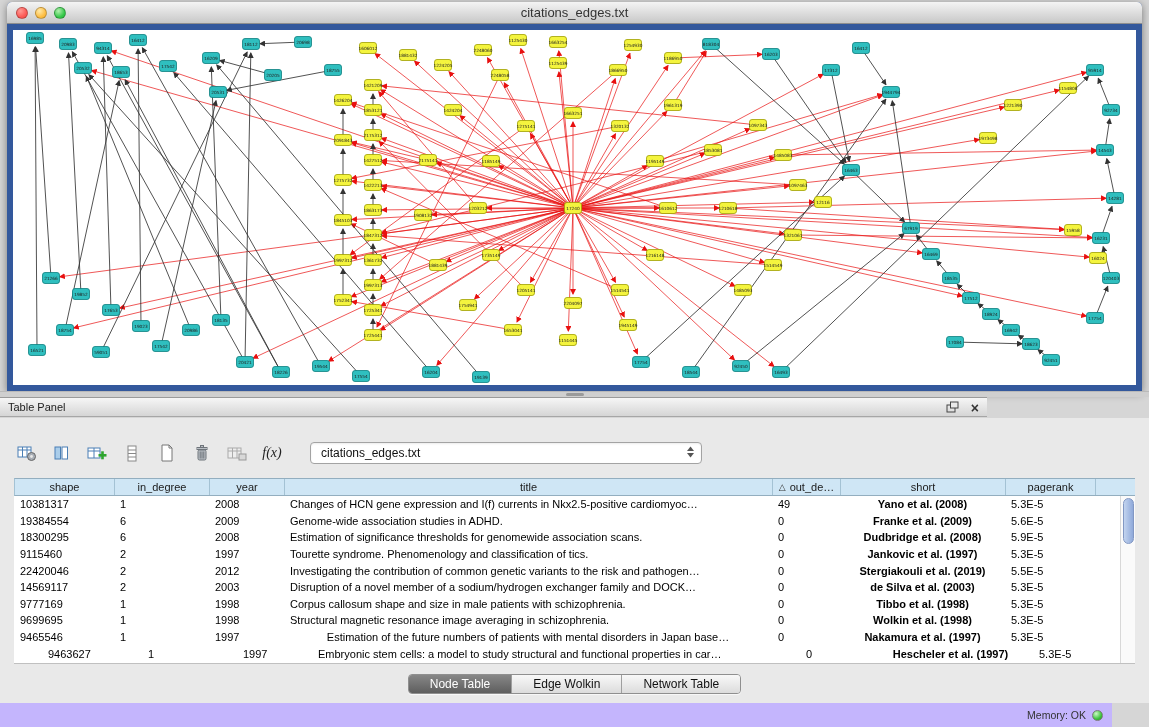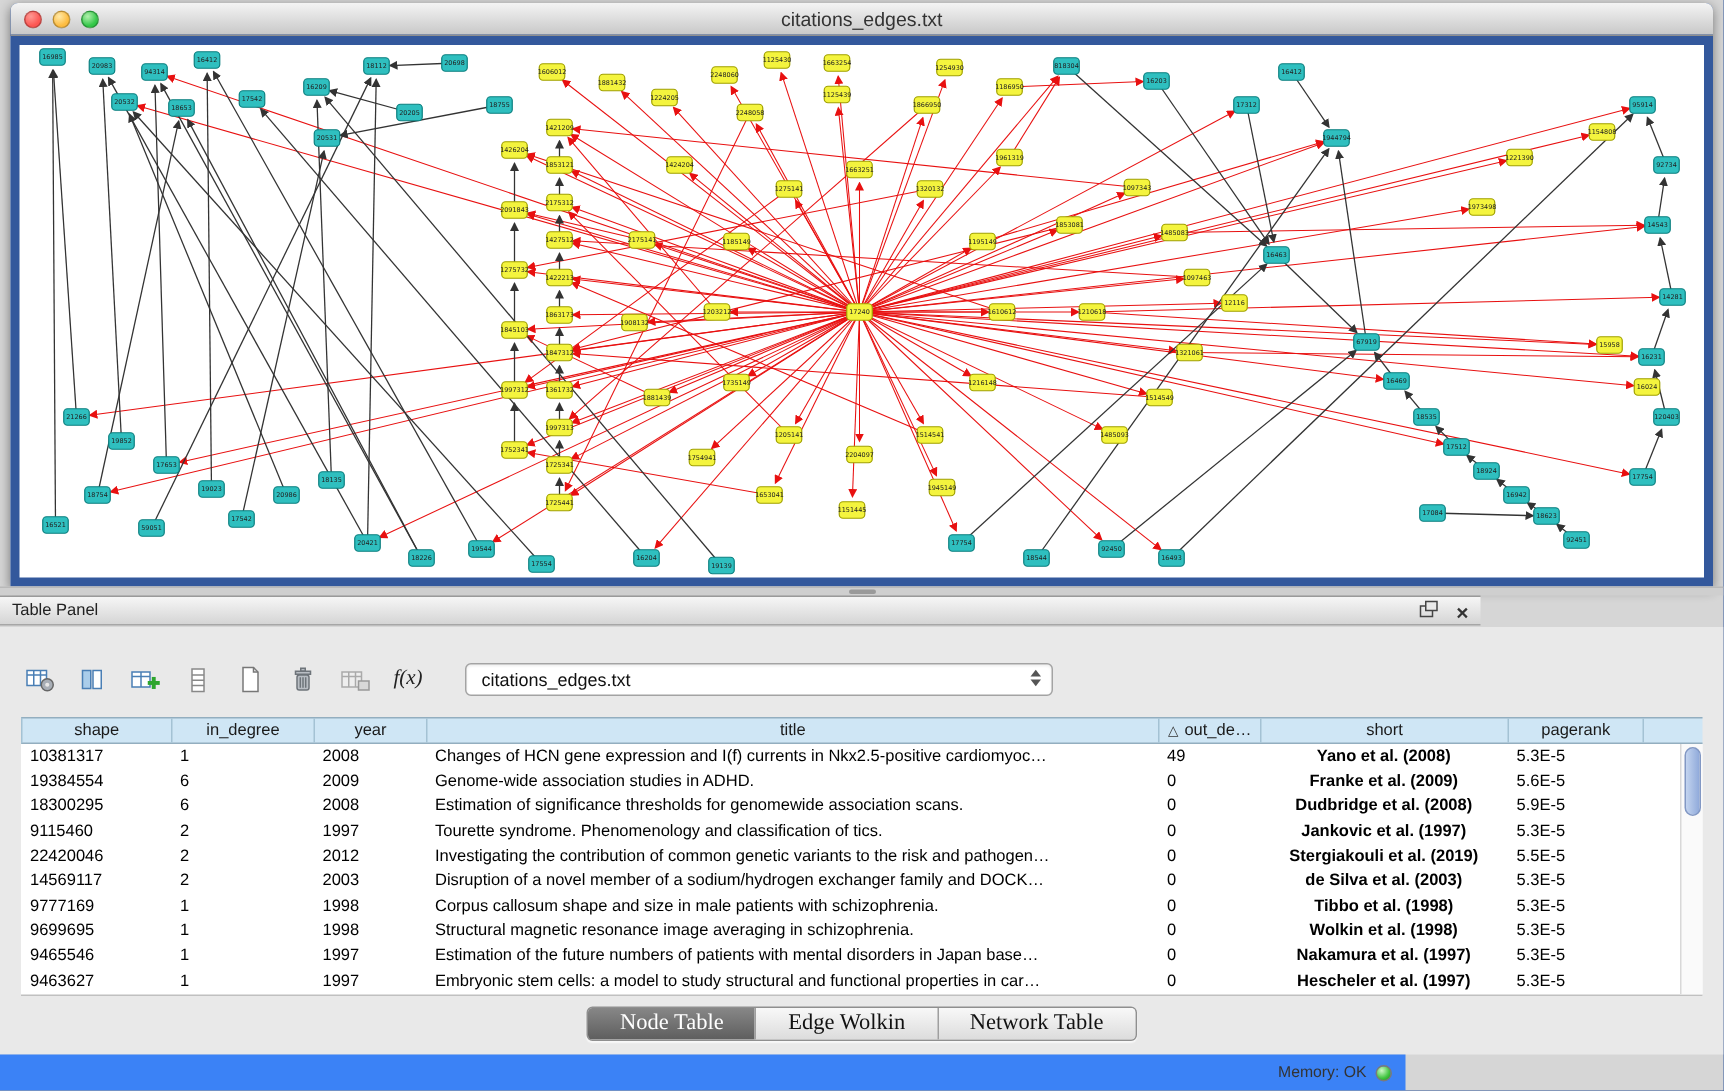--- a/index.html
+++ b/index.html
@@ -60,26 +60,26 @@
   .tcell { padding:0 6px; white-space:nowrap; overflow:hidden; }
   .tcell.c { text-align:center;font-weight:bold; }
   .vscroll { position:absolute; right:0; top:0; width:15px; height:100%;
     background:#fafafa; border-left:1px solid #d8d8d8; }
   .vthumb { position:absolute; top:2px; left:1.5px; width:11px; height:46px; border-radius:6px;
     background:linear-gradient(90deg,#c3d4ef,#8fa9da); border:1px solid #8298c4; }
 
   .tabs { position:absolute; bottom:9px; left:0; width:100%; display:flex; justify-content:center; }
   .tabgroup { display:flex; border:1px solid #8f8f8f; border-radius:4px; overflow:hidden;
     box-shadow:0 1px 1px rgba(255,255,255,.7); }
-  .tab { padding:2px 21px; font-size:15px; color:#111;
-    background:linear-gradient(#f8f8f8,#dcdcdc); border-left:1px solid #9f9f9f;font-family:Liberation Serif, serif; }
+  .tab { padding:2px 21px; font-size:12px; color:#111;
+    background:linear-gradient(#f8f8f8,#dcdcdc); border-left:1px solid #9f9f9f; }
   .tab:first-child { border-left:none; }
   .tab.active { background:linear-gradient(#878787,#5e5e5e); color:#fff; }
 
-  .statusbar { position:absolute; bottom:0; left:0; width:937px; height:24px; background:#3b82f6; }
+  .statusbar { position:absolute; bottom:0; left:0; width:1112px; height:24px; background:#c4b5fd; }
   .mem { position:absolute; right:26px; top:0; line-height:24px; font-size:10.5px; color:#333; }
   .led { position:absolute; right:9px; top:7px; width:11px; height:11px; border-radius:50%;
     border:1px solid #7a7a7a; background:radial-gradient(circle at 35% 30%, #cdf8c6, #3ec43e 60%, #1d8f1d); }
 </style>
 </head>
 <body>
 
 <div class="net-window">
   <div class="titlebar">
     <div class="lights">
@@ -933,27 +933,27 @@
             <div class="tcell" style="width: 75px;">1998</div>
             <div class="tcell" style="width: 488px;">Structural magnetic resonance image averaging in schizophrenia.</div>
             <div class="tcell" style="width: 68px;">0</div>
             <div class="tcell c" style="width: 165px;">Wolkin et al. (1998)</div>
             <div class="tcell" style="width: 90px;">5.3E-5</div>
           </div>
           <div class="trow">
             <div class="tcell" style="width: 100px;">9465546</div>
             <div class="tcell" style="width: 95px;">1</div>
             <div class="tcell" style="width: 75px;">1997</div>
-            <div class="tcell" style="width: 488px;">Estimation of the future numbers of patients with mental disorders in Japan base…</div>
+            <div class="tcell" style="width: 488px; text-align: center;">Estimation of the future numbers of patients with mental disorders in Japan base…</div>
             <div class="tcell" style="width: 68px;">0</div>
             <div class="tcell c" style="width: 165px;">Nakamura et al. (1997)</div>
             <div class="tcell" style="width: 90px;">5.3E-5</div>
           </div>
           <div class="trow">
-            <div class="tcell" style="width: 100px;">9463627</div>
+            <div class="tcell" style="width: 100px; margin-left: 28px;">9463627</div>
             <div class="tcell" style="width: 95px;">1</div>
             <div class="tcell" style="width: 75px;">1997</div>
             <div class="tcell" style="width: 488px;">Embryonic stem cells: a model to study structural and functional properties in car…</div>
             <div class="tcell" style="width: 68px;">0</div>
             <div class="tcell c" style="width: 165px;">Hescheler et al. (1997)</div>
             <div class="tcell" style="width: 90px;">5.3E-5</div>
           </div>
         </div>
       <div class="vscroll">
         <div class="vthumb"></div>

